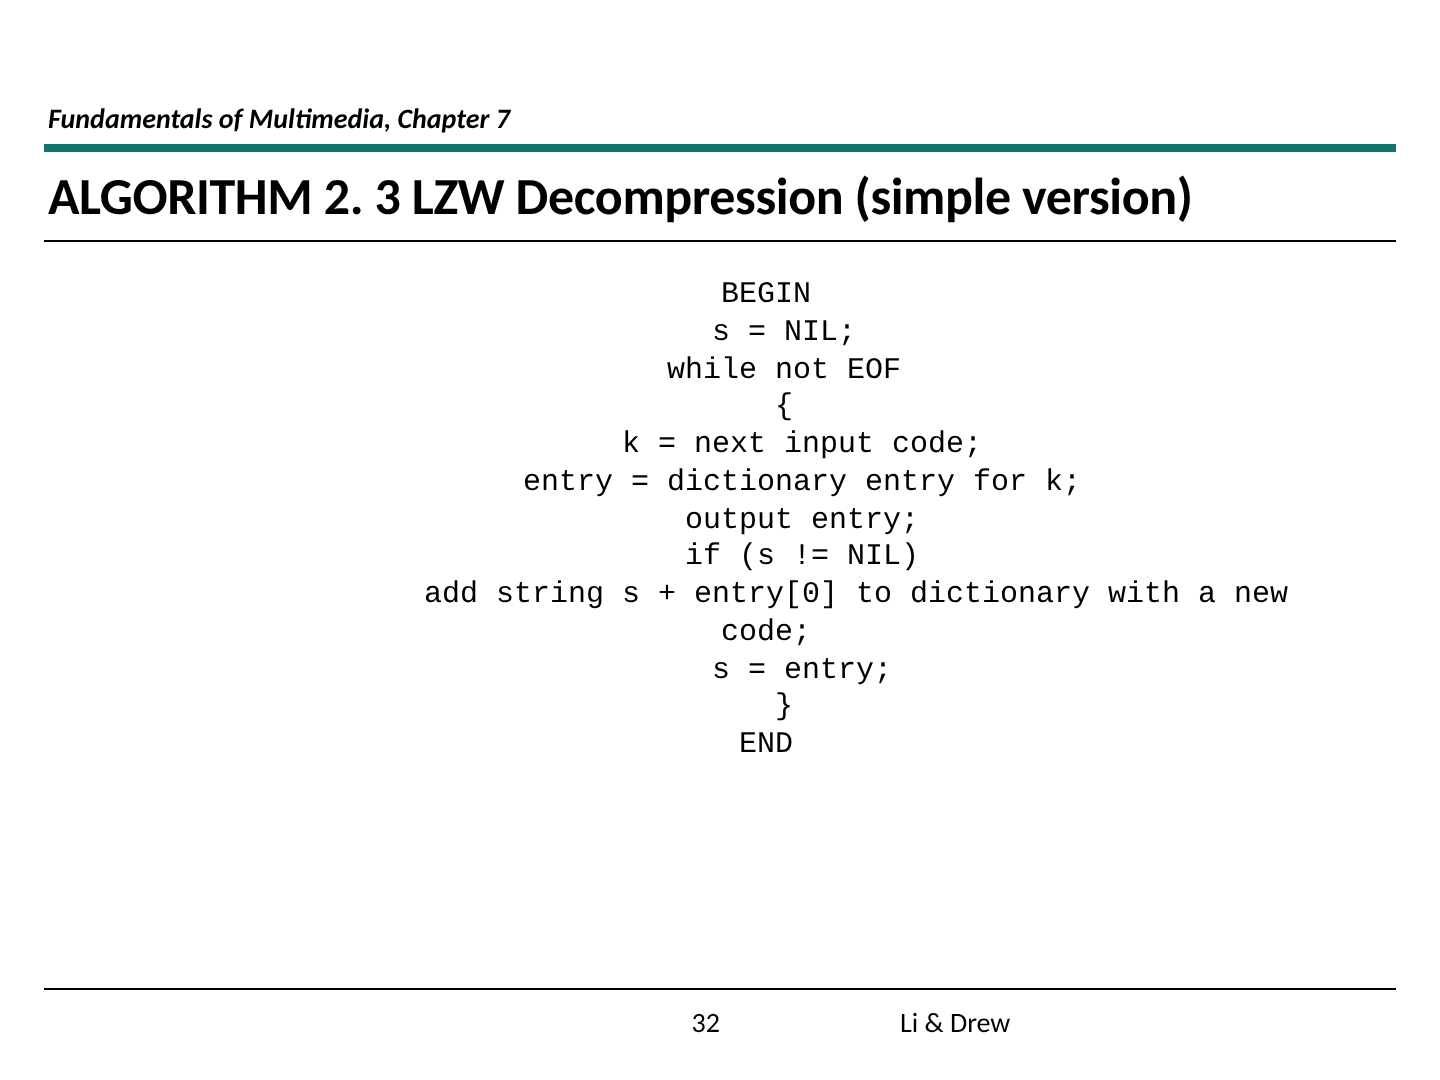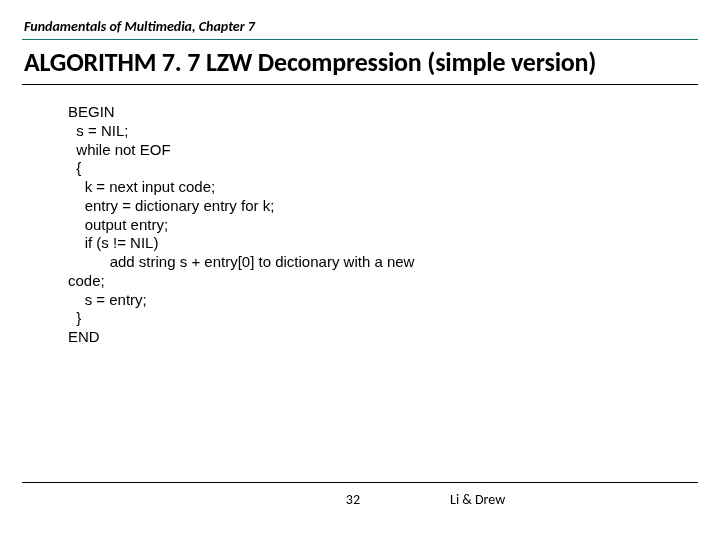--- a/index.html
+++ b/index.html
@@ -17,53 +17,55 @@
     width: 720px;
     height: 540px;
     padding: 18px 22px 10px 22px;
     position: relative;
   }
   .chapter {
     font-weight: 700;
     font-style: italic;
     font-size: 14px;
     padding: 0 2px 4px 2px;
-    border-bottom: 1px solid #0f766e;
+    border-bottom: 4px solid #0f766e;
+    margin-top: 33px;
   }
   .title {
     font-weight: 700;
     font-size: 26px;
     padding: 6px 2px 6px 2px;
     border-bottom: 1px solid #000;
     letter-spacing: -0.2px;
   }
   .codeblock {
-    font-family: Liberation Sans, sans-serif;
+    font-family: Liberation Mono, monospace;
     font-size: 15px;
     line-height: 1.25;
     white-space: pre;
     margin: 18px 0 12px 46px;
+    text-align: center;
   }
   .example {
     font-size: 17px;
     line-height: 1.35;
     margin-top: 8px;
   }
   .example .lead {
     font-weight: 700;
   }
   .example .indent {
     display: block;
     padding-left: 28px;
   }
   .footer {
     position: absolute;
     left: 22px;
     right: 22px;
-    bottom: 32px;
+    bottom: 20px;
     border-top: 1px solid #000;
     padding-top: 8px;
     font-size: 14px;
     display: flex;
   }
   .footer .pagecell {
     flex: 0 0 50%;
     text-align: right;
     padding-right: 20px;
   }
@@ -73,21 +75,21 @@
     padding-left: 70px;
   }
 </style>
 </head>
 <body>
 
 <div class="slide">
 
   <div class="chapter">Fundamentals of Multimedia, Chapter 7</div>
 
-  <div class="title">ALGORITHM 7. 7 LZW Decompression (simple version)</div>
+  <div class="title">ALGORITHM 2. 3 LZW Decompression (simple version)</div>
 
   <div class="codeblock">BEGIN
   s = NIL;
   while not EOF
   {
     k = next input code;
     entry = dictionary entry for k;
     output entry;
     if (s != NIL)
           add string s + entry[0] to dictionary with a new

